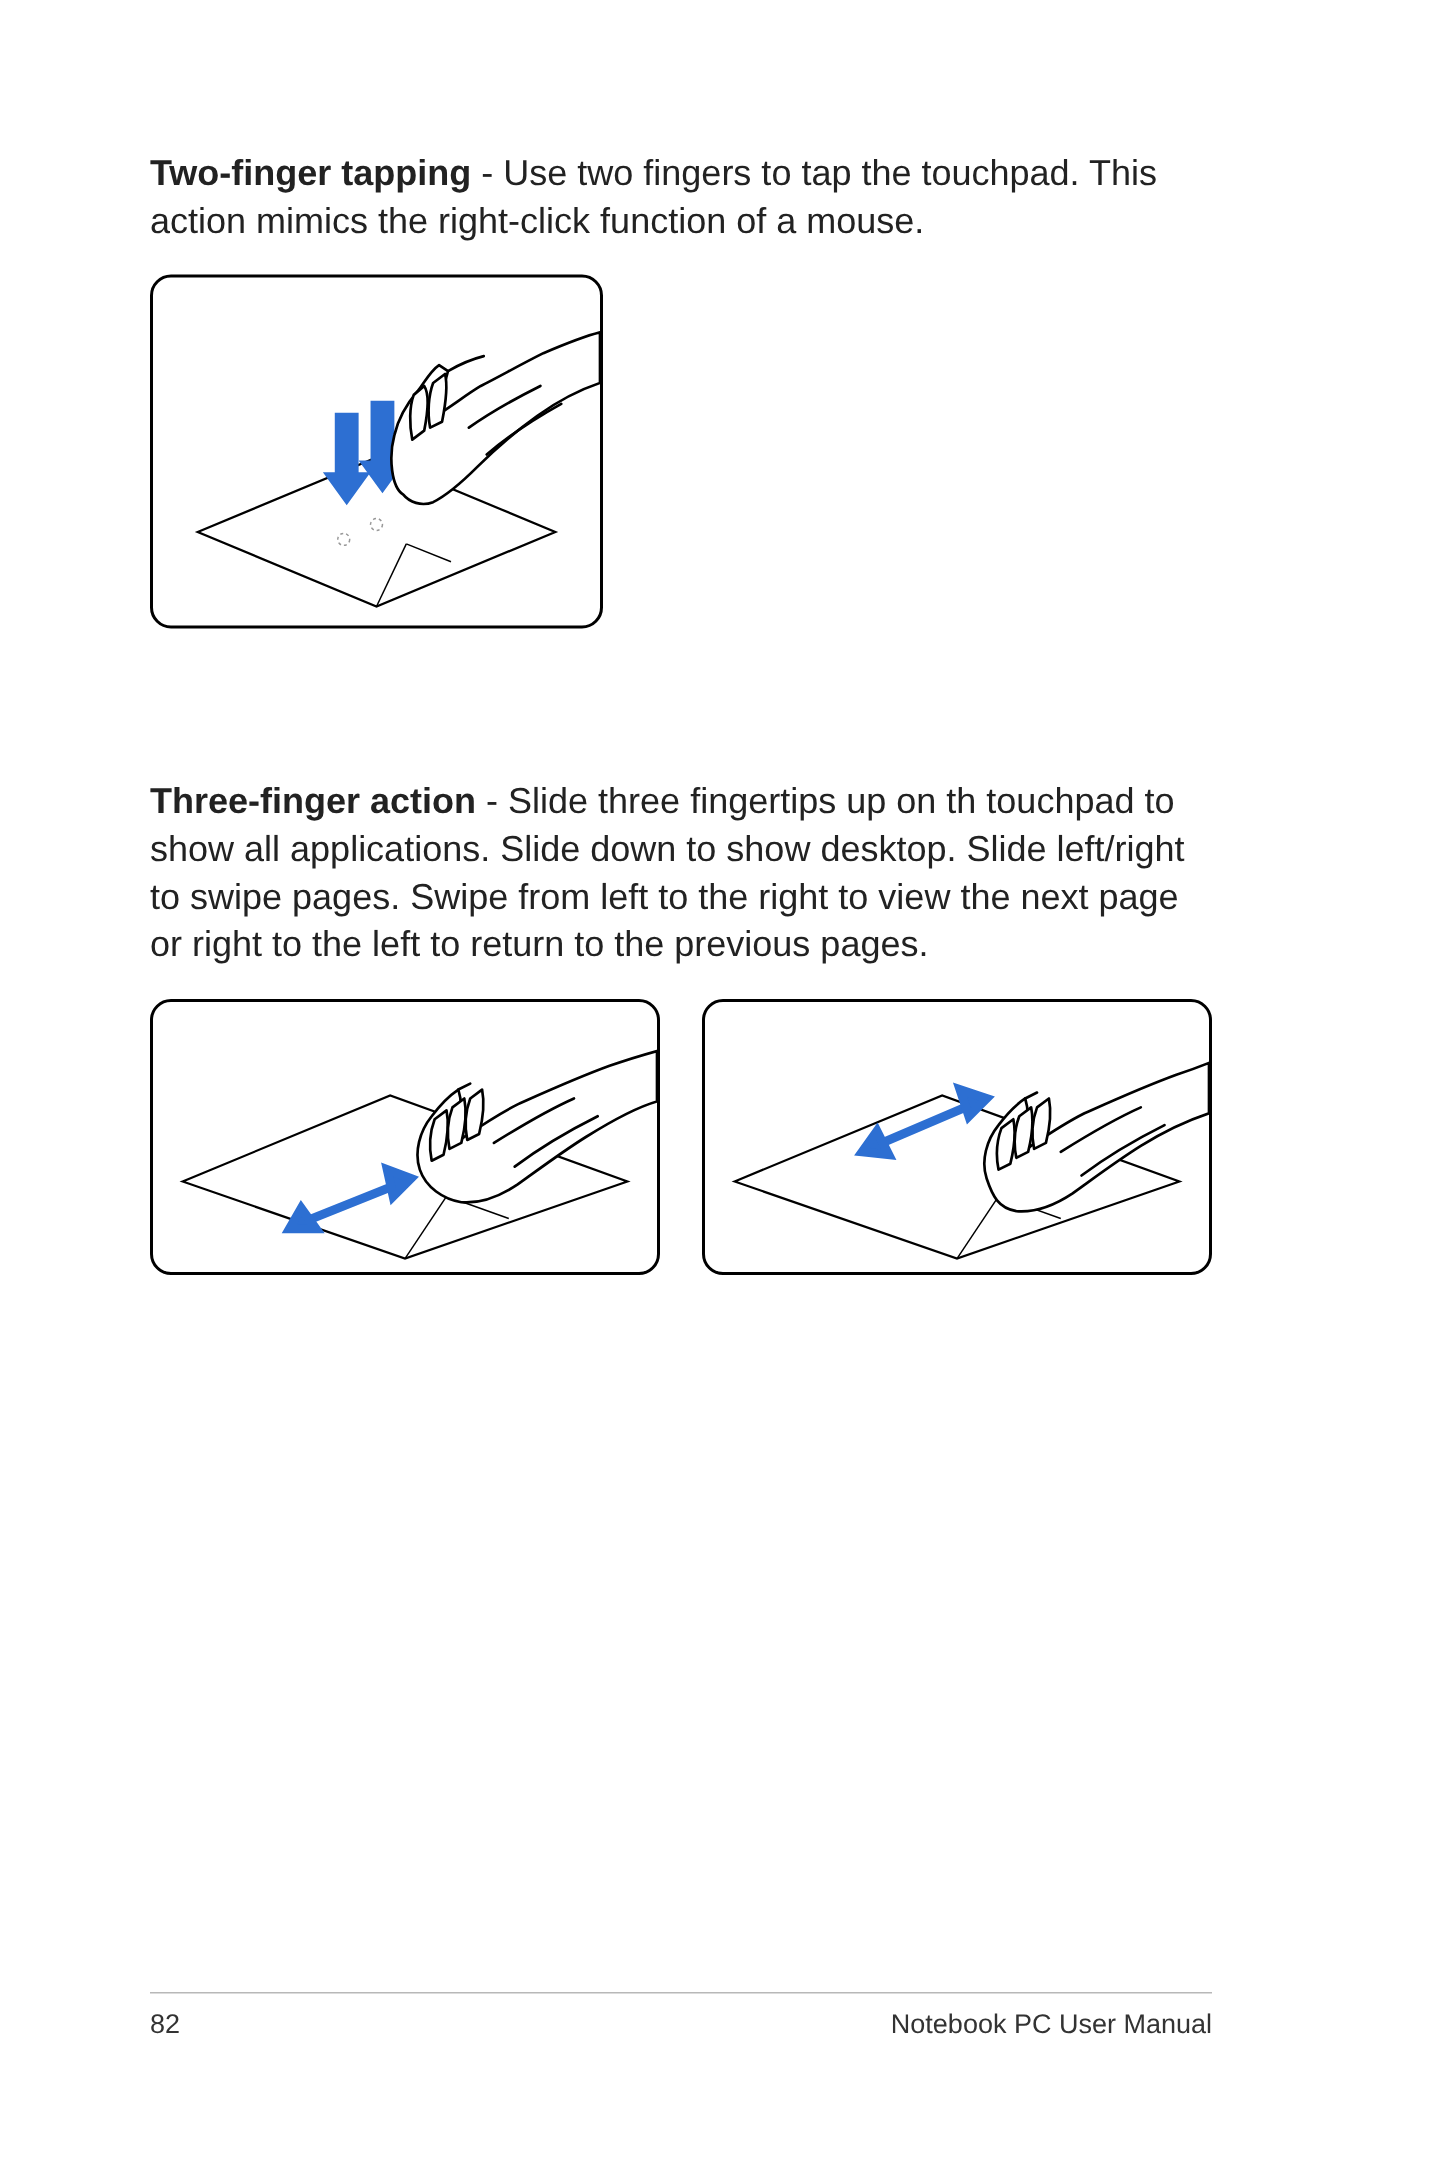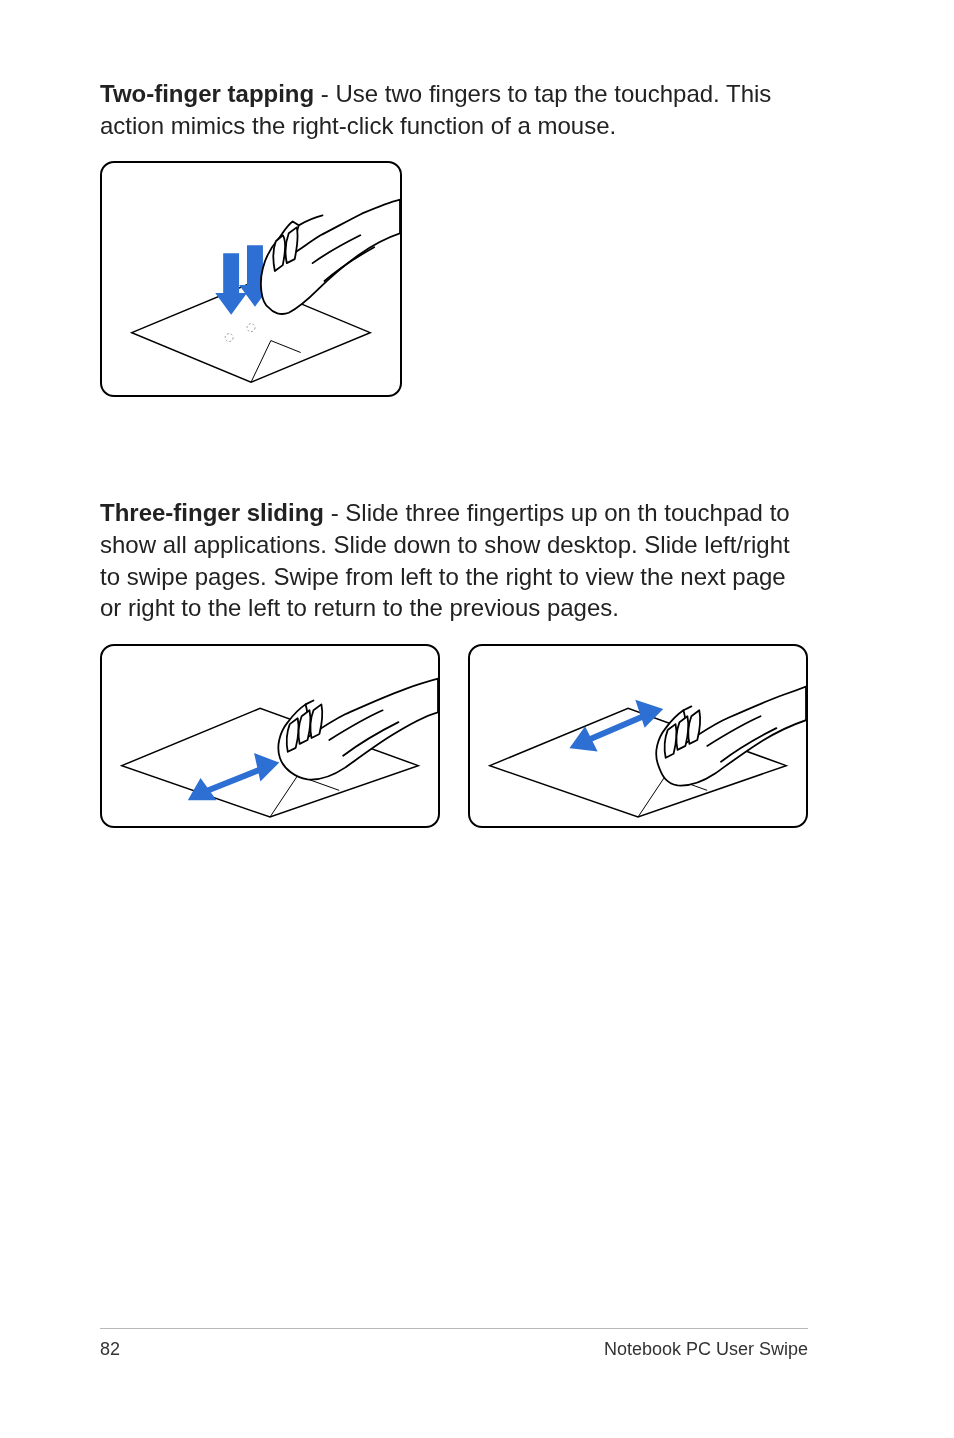--- a/index.html
+++ b/index.html
@@ -9,21 +9,21 @@
     height: 1438px;
     background: #ffffff;
     font-family: "Myriad Pro", "Segoe UI", "Helvetica Neue", Arial, sans-serif;
     color: #1a1a1a;
   }
   .page {
     position: relative;
     width: 908px;
     height: 1438px;
     box-sizing: border-box;
-    padding: 78px 100px 0 100px;
+    padding: 100px 100px 0 100px;
   }
   .para {
     font-size: 24px;
     line-height: 1.32;
     margin: 0 0 20px 0;
     color: #222;
   }
   .para .bold {
     font-weight: 700;
   }
@@ -122,21 +122,21 @@
         <path d="M 224 118 C 238 106 256 94 274 84" fill="none"></path>
 
         <path d="M 175 78 L 182 72 C 186 78 184 92 182 102 L 174 108 C 172 98 172 86 175 78 Z"></path>
         <path d="M 188 70 L 196 64 C 198 72 196 86 194 96 L 186 100 C 184 90 185 78 188 70 Z"></path>
       </g>
     </svg>
   </div>
 
   <div class="section2">
     <p class="para">
-      <span class="bold">Three-finger sliding</span><span> - Slide three fingertips up on th touchpad to show all applications. Slide down to show desktop. Slide left/right to swipe pages. Swipe from left to the right to view the next page or right to the left to return to the previous pages.</span>
+      <span class="bold">Three-finger action</span><span> - Slide three fingertips up on th touchpad to show all applications. Slide down to show desktop. Slide left/right to swipe pages. Swipe from left to the right to view the next page or right to the left to return to the previous pages.</span>
     </p>
 
     <div class="figure-row">
 
       <div class="figure fig-half">
         <svg viewBox="0 0 340 180" width="340" height="180">
 
           <g stroke="#000" stroke-width="1.5" fill="#fff">
             <path d="M 20 120 L 160 62 L 320 120 L 170 172 Z"></path>
             <line x1="170" y1="172" x2="198" y2="130" stroke-width="1"></line>
@@ -211,17 +211,17 @@
         </svg>
       </div>
 
     </div>
   </div>
 
   <div class="footer">
     <hr class="footer-line">
     <div class="footer-row">
       <span>82</span>
-      <span>Notebook PC User Swipe</span>
+      <span>Notebook PC User Manual</span>
     </div>
   </div>
 
 </div>
 
 </body></html>

